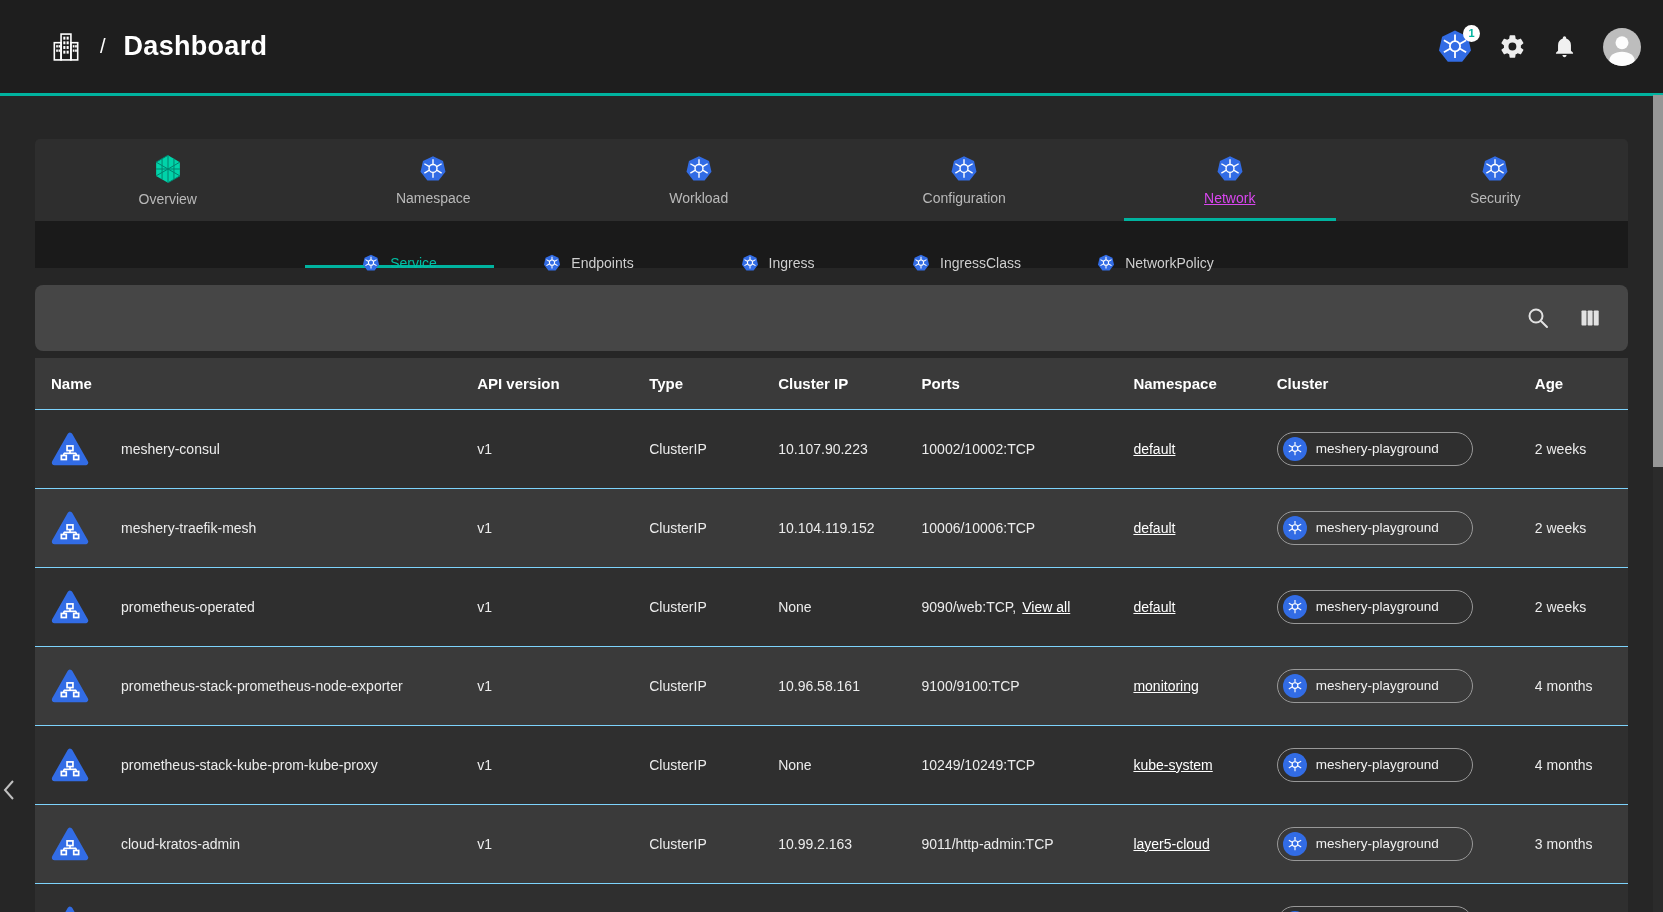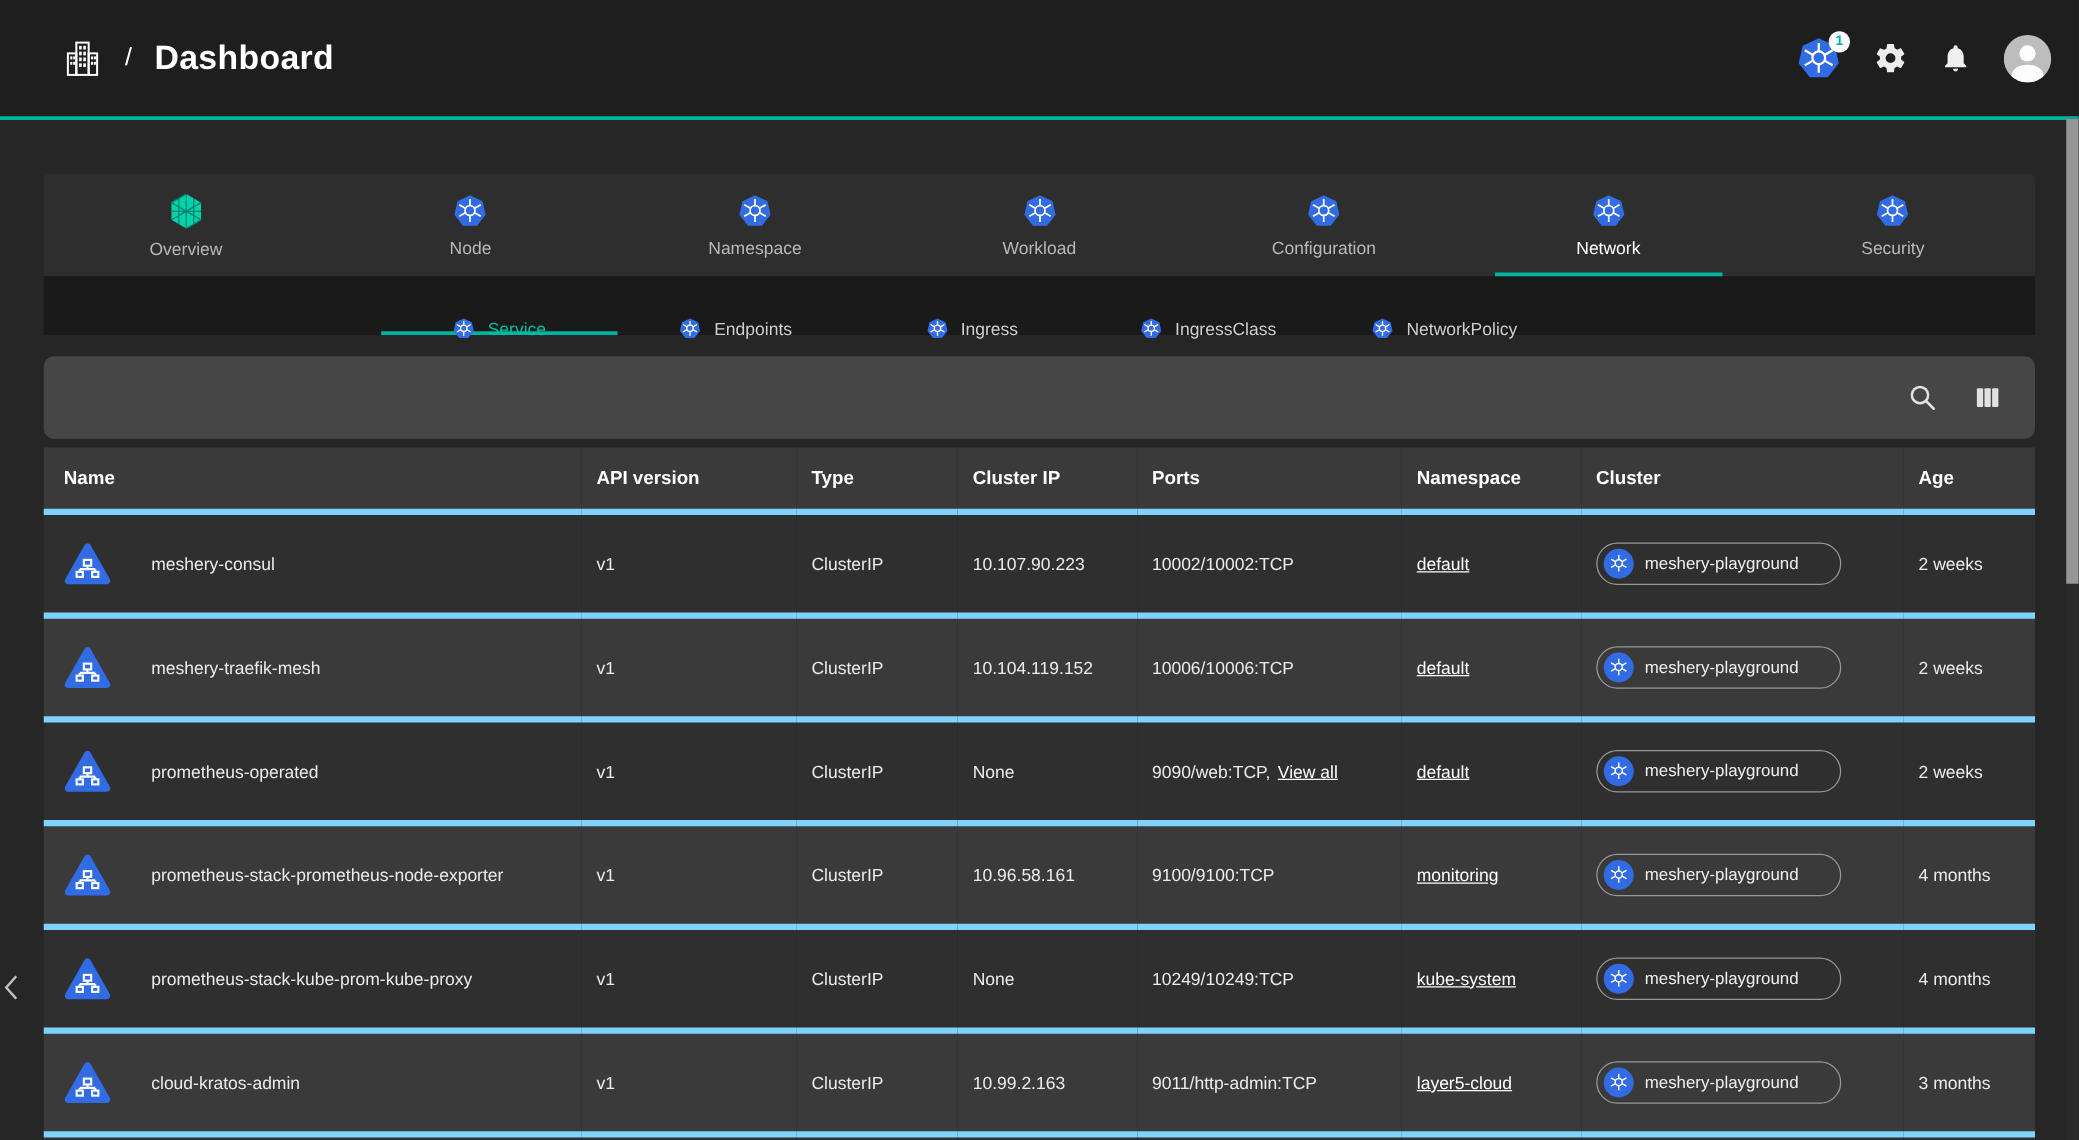--- a/index.html
+++ b/index.html
@@ -26,42 +26,42 @@
     display:flex; align-items:center; }
 
   
   .main { margin:0 35px; width:1593px; }
 
   .tabs-card { margin-top:43px; background:#2e2e2e; border-radius:5px 5px 0 0; }
   .main-tabs { display:flex; height:82px; }
   .main-tab { flex:1; display:flex; flex-direction:column; align-items:center;
     justify-content:center; gap:7px; position:relative; cursor:pointer; }
   .main-tab .tab-label { font-size:14px; color:#b9b9b9;text-align:center; }
-  .main-tab.active .tab-label { color:#ffffff; }
+  .main-tab.active .tab-label { color:#d946ef;text-decoration:underline; }
   .main-tab.active::after { content:""; position:absolute; bottom:0; left:10%;
     width:80%; height:3px; background:#00B39F; }
 
   .sub-tabs { background:#1a1a1a; height:47px; display:flex; padding-left:270px; }
   .sub-tab { width:189px; display:flex; align-items:center; justify-content:center;
     gap:10px; font-size:14px; color:#cfcfcf; cursor:pointer; border-bottom:3px solid transparent;margin-top:40px; }
   .sub-tab.active { color:#00BFA3; border-bottom-color:#00B39F; }
 
   .toolbar { margin-top:17px; height:66px; background:#464646; border-radius:8px;
     display:flex; align-items:center; justify-content:flex-end; gap:28px; padding-right:26px; }
 
   
   table { margin-top:7px; width:100%; border-collapse:collapse; table-layout:fixed; }
   col.c-name{width:27%} col.c-api{width:10.8%} col.c-type{width:8.1%}
   col.c-ip{width:9%} col.c-ports{width:13.3%} col.c-ns{width:9%}
   col.c-cluster{width:16.2%} col.c-age{width:6.6%}
   thead th { background:#3a3a3a; height:51px; text-align:left; font-size:15px;
     color:#fff; font-weight:bold; padding-left:12px; cursor:pointer; }
   thead th:first-child { padding-left:16px; }
   tbody td { height:78px; font-size:14px; color:#ececec; padding-left:12px;
-    border-top:5px solid #7dd3fc; }
+    border-top:1px solid #7dd3fc; }
   tbody td:first-child { padding-left:16px; }
   tbody tr:nth-child(odd)  td { background:#2f2f2f; }
   tbody tr:nth-child(even) td { background:#3a3a3a; }
   .name-cell { display:flex; align-items:center; gap:32px; height:78px; }
   .cell-link { color:#fff; text-decoration:underline; cursor:pointer; }
   .view-all { margin-left:6px; }
   .view-all:empty { display:none; }
   .pill { display:inline-flex; align-items:center; gap:9px; border:1px solid #989898;
     border-radius:17px; padding:4px 16px 4px 5px; min-width:196px; cursor:pointer; }
   .pill .k8s-round { width:24px; height:24px; border-radius:50%; background:#326CE5;
@@ -180,37 +180,20 @@
               <line x1="7.25" y1="3.75" x2="7.25" y2="20.25"></line>
                 <line x1="16.75" y1="3.75" x2="16.75" y2="20.25"></line>
               <line x1="2.5" y1="6.5" x2="12" y2="1"></line>
                 <line x1="12" y1="23" x2="21.5" y2="17.5"></line>
             </g>
           </svg>
         </span>
         <span class="tab-label">Overview</span>
       </div>
 
-      <div class="main-tab">
-        <span>
-          <svg width="28" height="28" viewBox="0 0 24 24">
-              <polygon points="12,1 20.6,5.1 22.7,14.4 16.8,21.9 7.2,21.9 1.3,14.4 3.4,5.1" fill="#326CE5"></polygon>
-              <g stroke="#fff" stroke-width="1.2" fill="none">
-                <circle cx="12" cy="11.5" r="3.4"></circle>
-                <line x1="12" y1="3.6" x2="12" y2="8.1"></line>
-                <line x1="12" y1="14.9" x2="12" y2="19.4"></line>
-                <line x1="4.6" y1="7.5" x2="8.9" y2="10"></line>
-                <line x1="15.1" y1="13" x2="19.4" y2="15.5"></line>
-                <line x1="4.6" y1="15.5" x2="8.9" y2="13"></line>
-                <line x1="15.1" y1="10" x2="19.4" y2="7.5"></line>
-              </g>
-            </svg>
-        </span>
-        <span class="tab-label">Node</span>
-      </div>
 
       <div class="main-tab">
         <span>
           <svg width="28" height="28" viewBox="0 0 24 24">
               <polygon points="12,1 20.6,5.1 22.7,14.4 16.8,21.9 7.2,21.9 1.3,14.4 3.4,5.1" fill="#326CE5"></polygon>
               <g stroke="#fff" stroke-width="1.2" fill="none">
                 <circle cx="12" cy="11.5" r="3.4"></circle>
                 <line x1="12" y1="3.6" x2="12" y2="8.1"></line>
                 <line x1="12" y1="14.9" x2="12" y2="19.4"></line>
                 <line x1="4.6" y1="7.5" x2="8.9" y2="10"></line>

